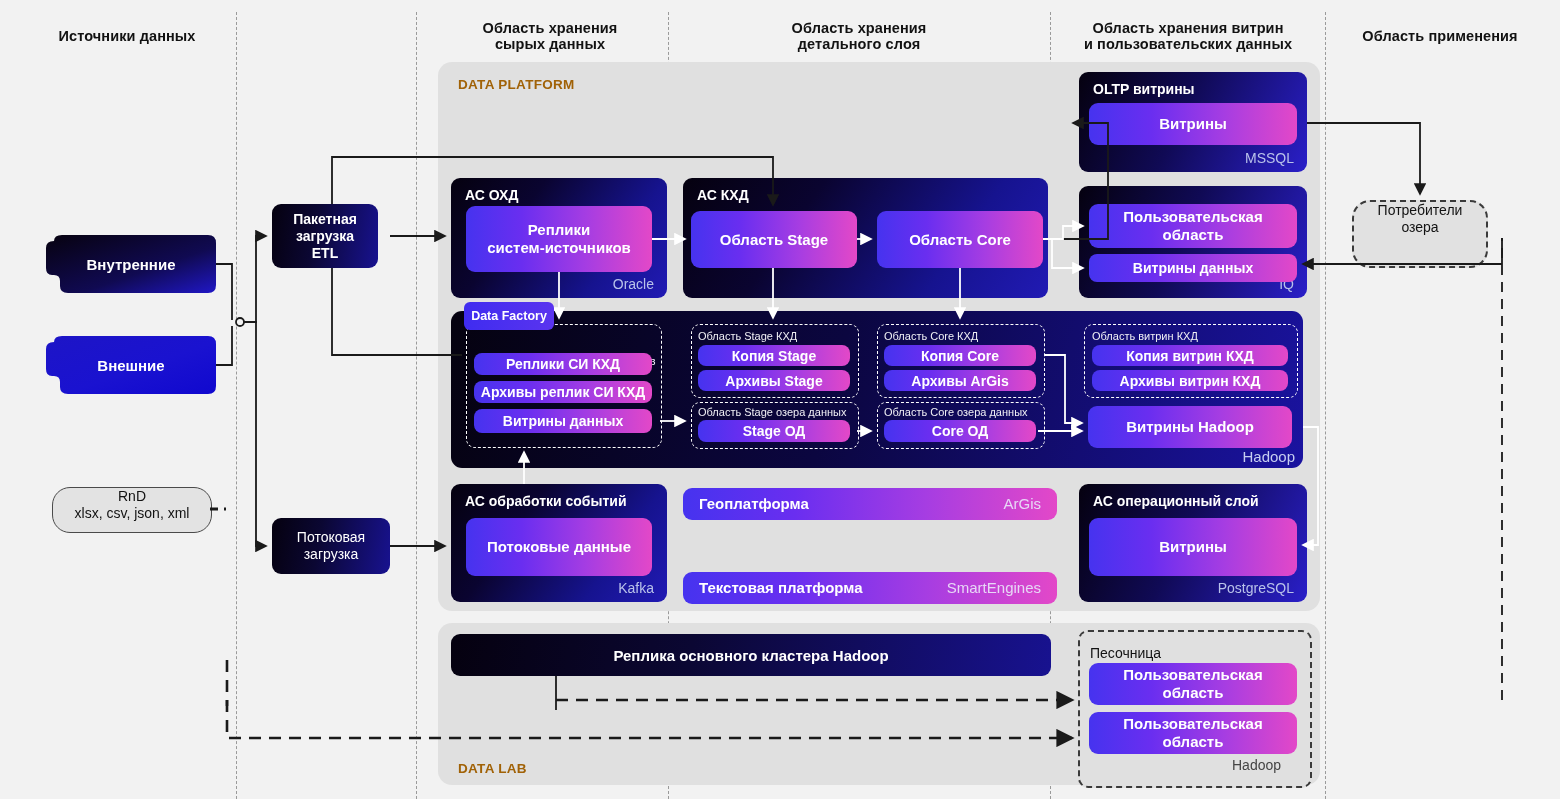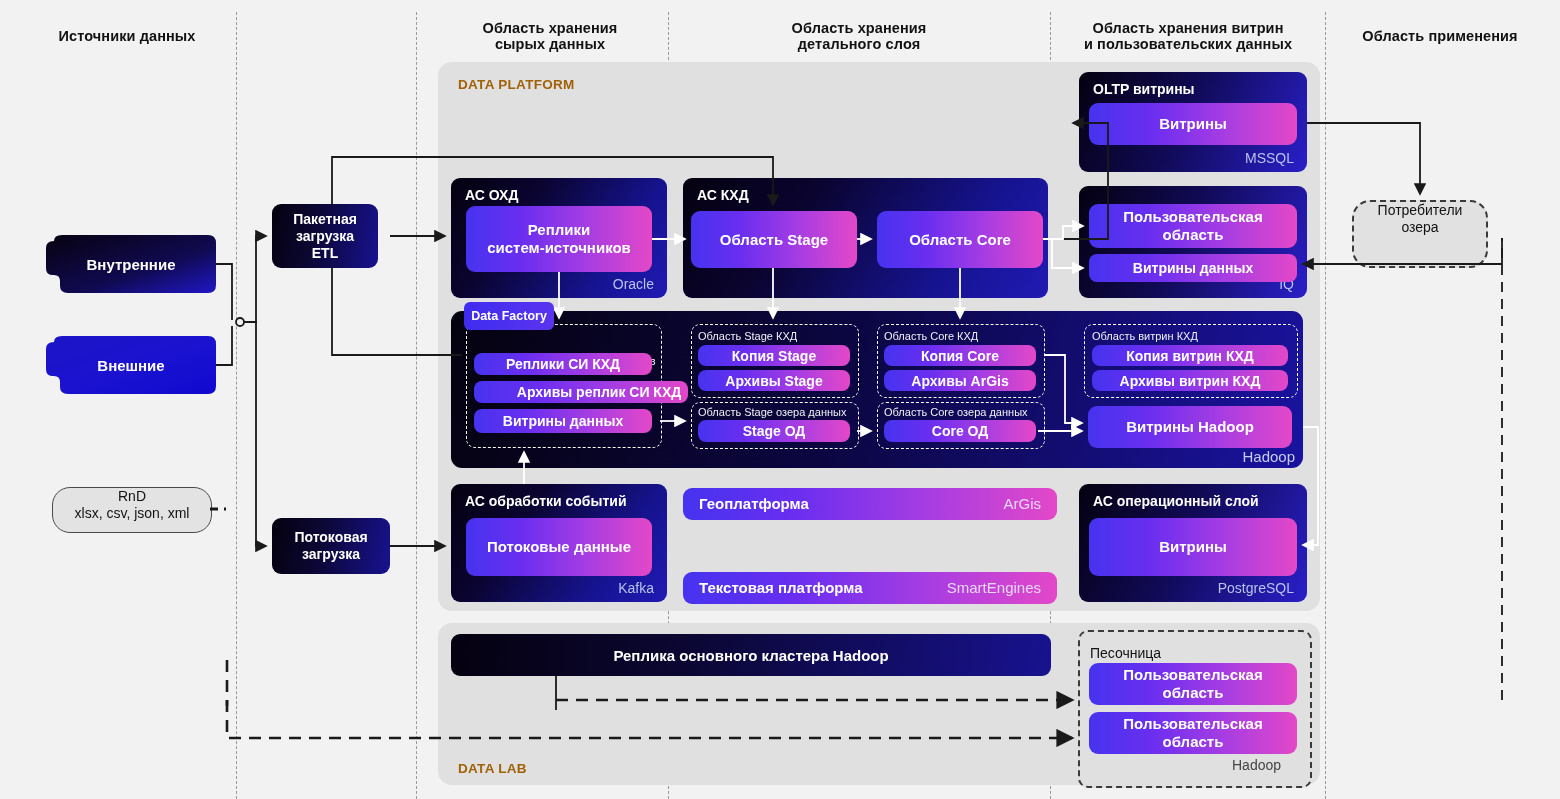--- a/index.html
+++ b/index.html
@@ -176,21 +176,21 @@
 
   <div class="syscard flat" style="left:272px;top:204px;width:106px;height:64px;">
     <div style="position:absolute;left:0;top:0;width:100%;height:100%;display:flex;flex-direction:column;align-items:center;justify-content:center;color:#fff;font-size:14px;font-weight:bold;line-height:17px;">
       <span>Пакетная</span>
       <span>загрузка</span>
       <span>ETL</span>
     </div>
   </div>
 
   <div class="syscard flat" style="left:272px;top:518px;width:118px;height:56px;">
-    <div style="position:absolute;left:0;top:0;width:100%;height:100%;display:flex;flex-direction:column;align-items:center;justify-content:center;color:#fff;font-size:14px;font-weight:bold;line-height:17px;">
+    <div style="position:absolute;left:0;top:0;width:100%;height:100%;display:flex;flex-direction:column;align-items:center;justify-content:center;color:#fff;font-size:14px;font-weight:normal;line-height:17px;">
       <span>Потоковая</span>
       <span>загрузка</span>
     </div>
   </div>
 
   <div class="syscard" style="left:451px;top:178px;width:216px;height:120px;">
     <div class="syscard-title">АС ОХД</div>
     <div class="syscard-tech">Oracle</div>
   </div>
   <div class="grad" style="left:466px;top:206px;width:186px;height:66px;">
@@ -224,21 +224,21 @@
   <div class="grad sm" style="left:1089px;top:254px;width:208px;height:28px;">Витрины данных</div>
 
   <div class="hadoop dark" style="left:451px;top:311px;width:852px;height:157px;"></div>
   <div class="syscard-tech" style="position:absolute;right:265px;top:448px;color:#c6cdf0;font-size:15px;">Hadoop</div>
 
   <div class="dftag" style="left:464px;top:302px;width:90px;height:28px;">Data Factory</div>
 
   <div class="dgroup" style="left:466px;top:324px;width:194px;height:122px;"></div>
   <div class="dgroup-lbl" style="left:474px;top:332px;margin-top:23px;">Область реплик систем-источников</div>
   <div class="grad sm" style="left:474px;top:353px;width:178px;height:22px;">Реплики СИ КХД</div>
-  <div class="grad sm" style="left:474px;top:381px;width:178px;height:22px;padding-left:36px;">Архивы реплик СИ КХД</div>
+  <div class="grad sm" style="left:474px;top:381px;width:178px;height:22px;">Архивы реплик СИ КХД</div>
   <div class="grad sm" style="left:474px;top:409px;width:178px;height:24px;">Витрины данных</div>
 
   <div class="dgroup" style="left:691px;top:324px;width:166px;height:72px;"></div>
   <div class="dgroup-lbl" style="left:698px;top:330px;">Область Stage КХД</div>
   <div class="grad sm" style="left:698px;top:345px;width:152px;height:21px;">Копия Stage</div>
   <div class="grad sm" style="left:698px;top:370px;width:152px;height:21px;">Архивы Stage</div>
 
   <div class="dgroup" style="left:691px;top:402px;width:166px;height:45px;"></div>
   <div class="dgroup-lbl" style="left:698px;top:406px;">Область Stage озера данных</div>
   <div class="grad sm" style="left:698px;top:420px;width:152px;height:22px;">Stage ОД</div>

